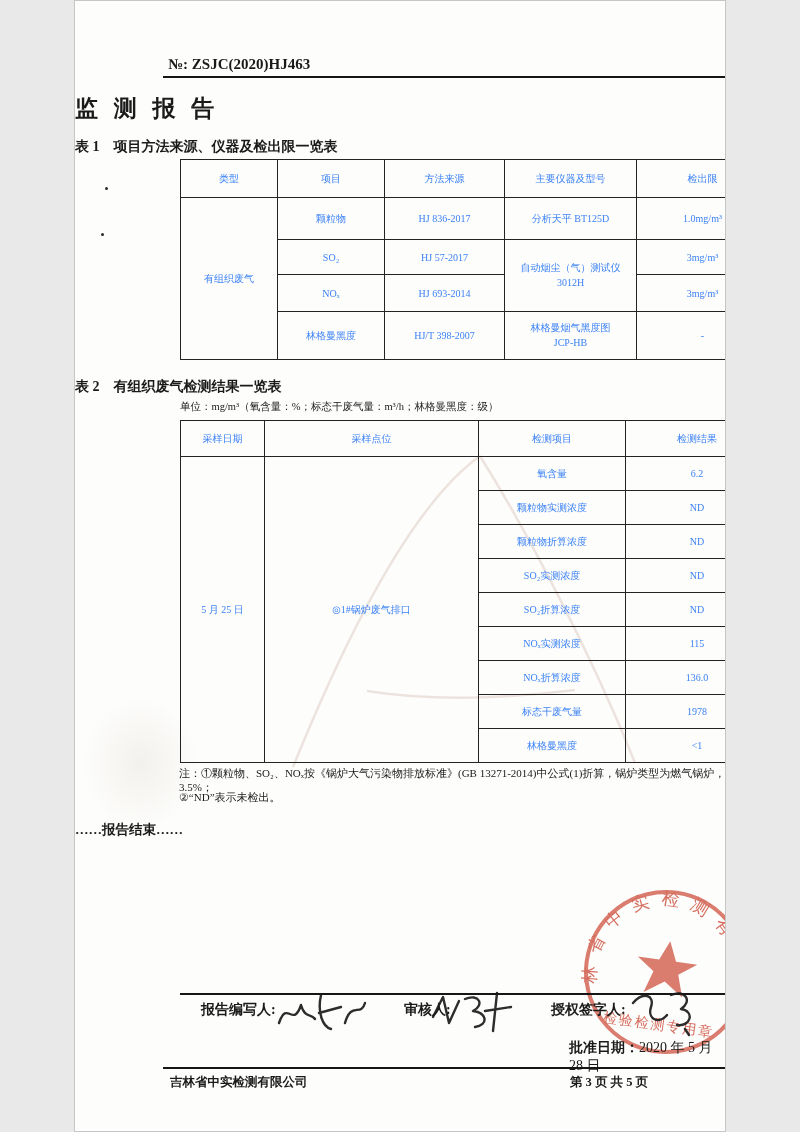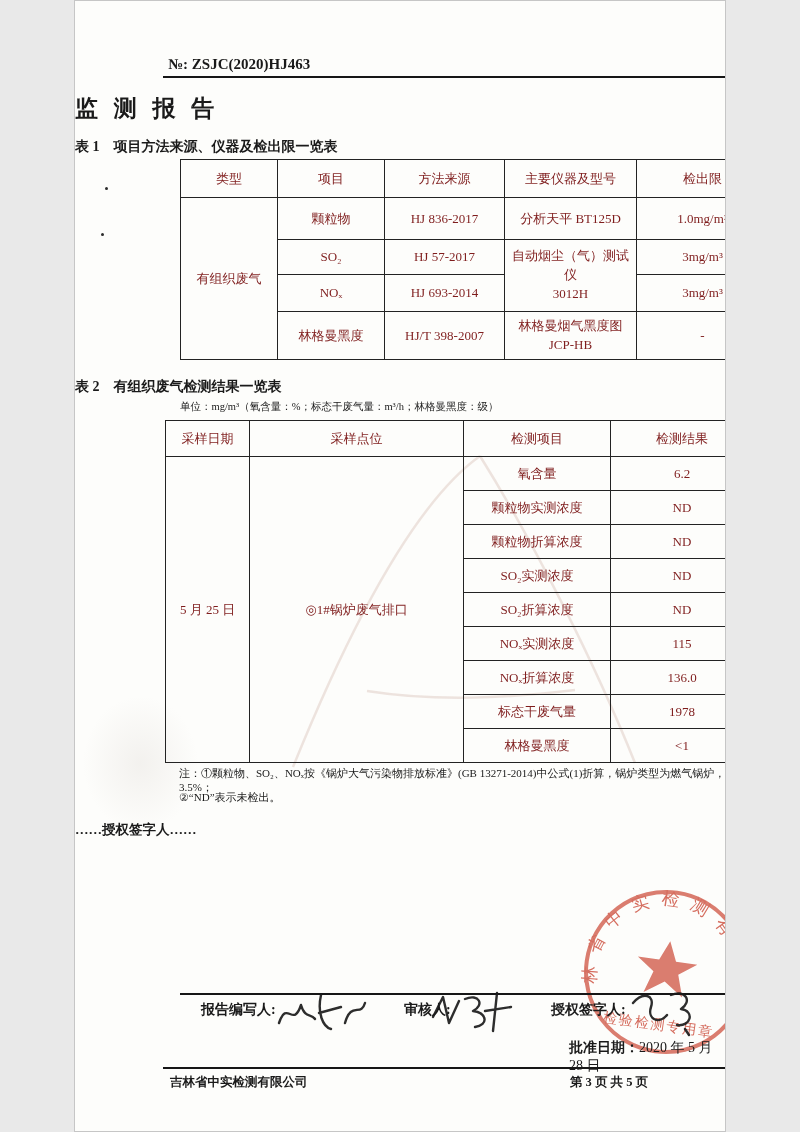--- a/index.html
+++ b/index.html
@@ -6,21 +6,21 @@
   .page{
     position:relative;width:652px;height:1132px;margin:0 auto;
     background:#fdfdfb;overflow:hidden;border:1px solid #c6c6c6;box-sizing:border-box;
     font-family:"Liberation Serif","DejaVu Serif",serif;color:#1a1a1a;
   }
   .abs{position:absolute;}
   .center{left:0;width:100%;text-align:left;}
   .bold{font-weight:bold;}
   .rule{background:#161616;}
   
-  .doc-table{border-collapse:collapse;table-layout:fixed;width:588px;font-size:13px;color:#7f1d1d;}
+  .doc-table{border-collapse:collapse;table-layout:fixed;width:588px;font-size:10px;color:#3b82f6;}
   .doc-table td,.doc-table th{
     border:1.5px solid #232323;text-align:center;vertical-align:middle;
     font-weight:normal;padding:0 2px;overflow:hidden;background:transparent;
   }
   .pre{white-space:pre-line;line-height:1.45;}
   #table1 .hr{height:38px;} #table1 .r1{height:42px;} #table1 .r2{height:35px;}
   #table1 .r3{height:37px;} #table1 .r4{height:48px;}
   #table2 .hr{height:36px;} #table2 .dr{height:34px;}
   
   .note{font-size:11px;line-height:1.3;}
@@ -97,21 +97,21 @@
       <td class="pre">林格曼烟气黑度图
 JCP-HB</td>
       <td>-</td>
     </tr>
   </tbody>
     </table>
 
   <div class="abs center bold" style="top:377px;font-size:14px;">表 2　有组织废气检测结果一览表</div>
   <div class="abs unit" style="left:105px;top:399px;width:588px;">单位：mg/m³（氧含量：%；标态干废气量：m³/h；林格曼黑度：级）</div>
 
-  <table id="table2" class="doc-table abs" style="left:90px;top:419px;">
+  <table id="table2" class="doc-table abs" style="left:105px;top:419px;">
     <colgroup>
         <col style="width:84px">
         <col style="width:214px">
         <col style="width:147px">
         <col style="width:143px">
       </colgroup>
     <tbody>
         <tr class="hr">
       <th>采样日期</th>
       <th>采样点位</th>
@@ -155,21 +155,21 @@
     <tr class="dr">
       <td>林格曼黑度</td>
       <td>&lt;1</td>
     </tr>
   </tbody>
     </table>
 
   <div class="abs note" style="left:104px;top:765px;width:606px;">注：①颗粒物、SO₂、NOₓ按《锅炉大气污染物排放标准》(GB 13271-2014)中公式(1)折算，锅炉类型为燃气锅炉，基准氧含量 3.5%；</div>
   <div class="abs note" style="left:104px;top:789px;">②“ND”表示未检出。</div>
 
-  <div class="abs center bold" style="top:820px;font-size:13.5px;">……授权签字人……</div>
+  <div class="abs center bold" style="top:820px;font-size:13.5px;">……报告结束……</div>
 
   <svg class="abs edge-stamp" style="left:733px;top:492px;" width="75" height="215" viewBox="0 0 75 215">
     <text x="48" y="20" font-size="9" fill="#d05545" opacity="0.38">⌒</text>
     <text x="40" y="66" font-size="28" fill="#d05545" opacity="0.5" transform="rotate(15 40 58)">检</text>
     <path d="M44,90 L50,104 L65,104 L53,113 L58,128 L44,119 L30,128 L35,113 L23,104 L38,104 Z" fill="#d05545" opacity="0.55"></path>
     <text x="33" y="180" font-size="28" fill="#d05545" opacity="0.42" transform="rotate(10 33 170)">测</text>
     <text x="40" y="210" font-size="9" fill="#d05545" opacity="0.35">⌒</text>
   </svg>
 
   <svg class="abs seal" style="left:504px;top:884px;z-index:5;" width="174" height="174" viewBox="0 0 174 174">

